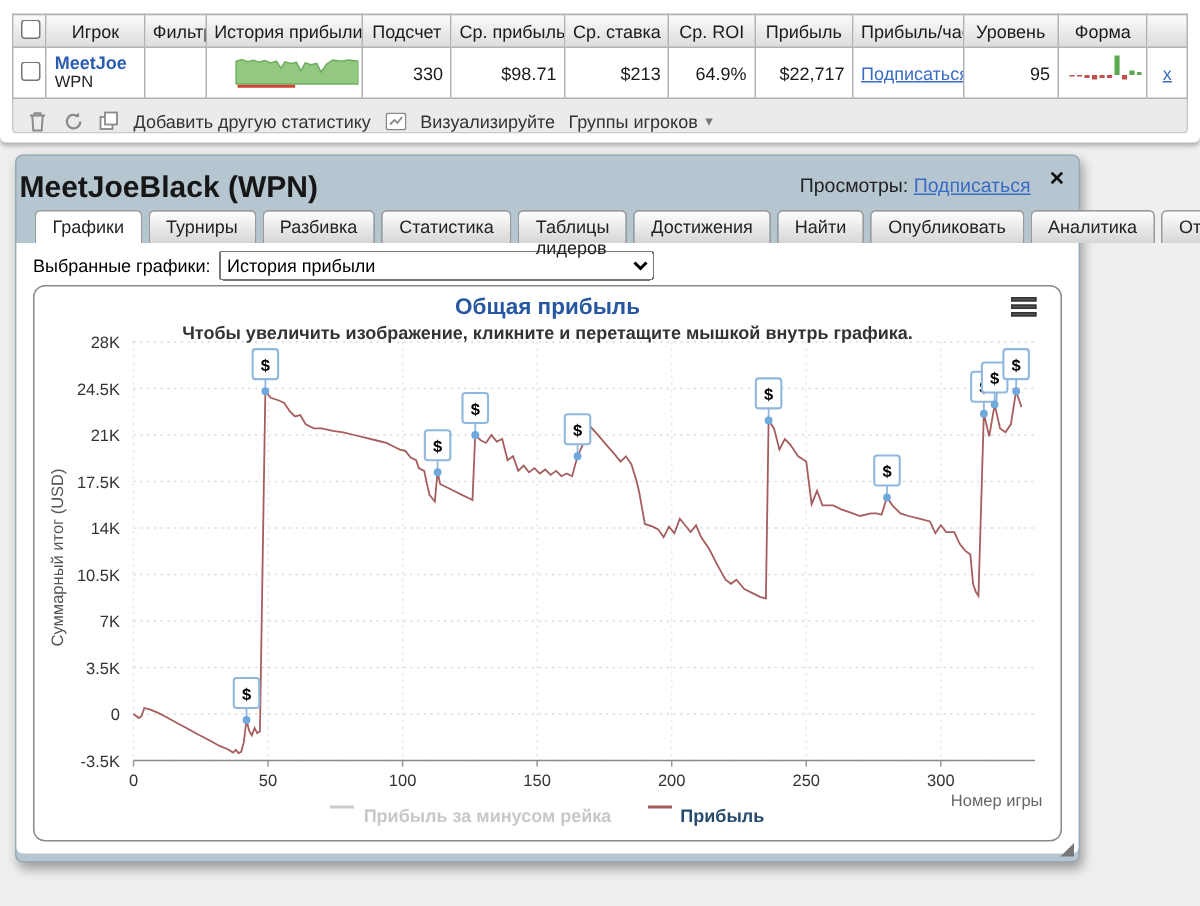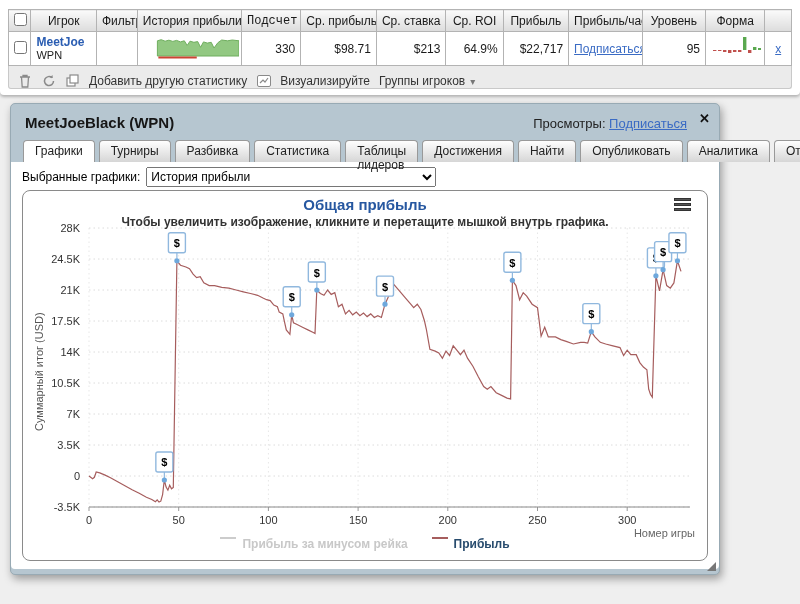--- a/index.html
+++ b/index.html
@@ -21,21 +21,21 @@
   .toolbar { width:784px; height:23px; background:#ebebeb; border:1px solid #c9c9c9; border-top:none;
              border-radius:0 0 3px 3px; display:flex; align-items:flex-end; gap:9px; padding:0 8px; margin-bottom:6px;
              font-size:12px; color:#333; }
   .tb-icon { width:15px; height:15px; display:inline-flex; align-items:center; justify-content:center; cursor:pointer; }
   .tb-btn { cursor:pointer; display:flex; align-items:center; gap:5px; }
   .caret { color:#777; font-size:10px; }
 
   
   .popup { position:absolute; left:10px; top:103px; width:710px; height:472px; background:#b6c6d0;
            border:1px solid #98aab4; border-radius:5px; box-shadow:2px 4px 8px rgba(0,0,0,.35); }
-  .popup-title { position:absolute; left:14px; top:10px; font-size:15px; font-weight:bold; color:#161616; }
+  .popup-title { position:absolute; left:2px; top:10px; font-size:20px; font-weight:bold; color:#161616; }
   .popup-views { position:absolute; right:32px; top:12px; font-size:13px; color:#222; }
   .popup-close { position:absolute; right:9px; top:7px; font-size:13px; font-weight:bold; color:#111; cursor:pointer; }
   .tabs { position:absolute; left:12px; top:36px; height:22px; display:flex; gap:4px; z-index:2; }
   .tab { padding:3px 11px 0 11px; font-size:12px; color:#222; background:linear-gradient(#fefefe,#d6d6d6);
          border:1px solid #999; border-bottom:none; border-radius:4px 4px 0 0; height:22px; cursor:pointer; }
   .tab.active { background:#fff; }
   .popup-content { position:absolute; left:0; top:58px; width:708px; height:407px; background:#fff;
                    border-radius:0 0 4px 4px; padding:5px 11px 0 11px; }
   .select-row { display:flex; align-items:center; gap:6px; font-size:12px; color:#000; }
   .select-row select { width:290px; height:20px; font-size:12px; font-family:"Liberation Sans",sans-serif; }
@@ -70,21 +70,21 @@
   <table class="stats">
     <thead>
       <tr>
         <th style="width:22px">
           <input type="checkbox" style="">
         </th>
 
       <th style="width: 64px;">Игрок</th>
           <th style="width: 40px;">Фильтр</th>
           <th style="width: 102px;">История прибыли</th>
-          <th style="width: 58px; font-family: Liberation Mono, monospace;">Подсчет</th>
+          <th style="width: 58px;">Подсчет</th>
           <th style="width: 74px;">Ср. прибыль</th>
           <th style="width: 68px;">Ср. ставка</th>
           <th style="width: 56px;">Ср. ROI</th>
           <th style="width: 64px;">Прибыль</th>
           <th style="width: 72px;">Прибыль/час</th>
           <th style="width: 62px;">Уровень</th>
           <th style="width: 58px;">Форма</th>
           <th style="width: 26px;"></th>
         </tr>
     </thead>

